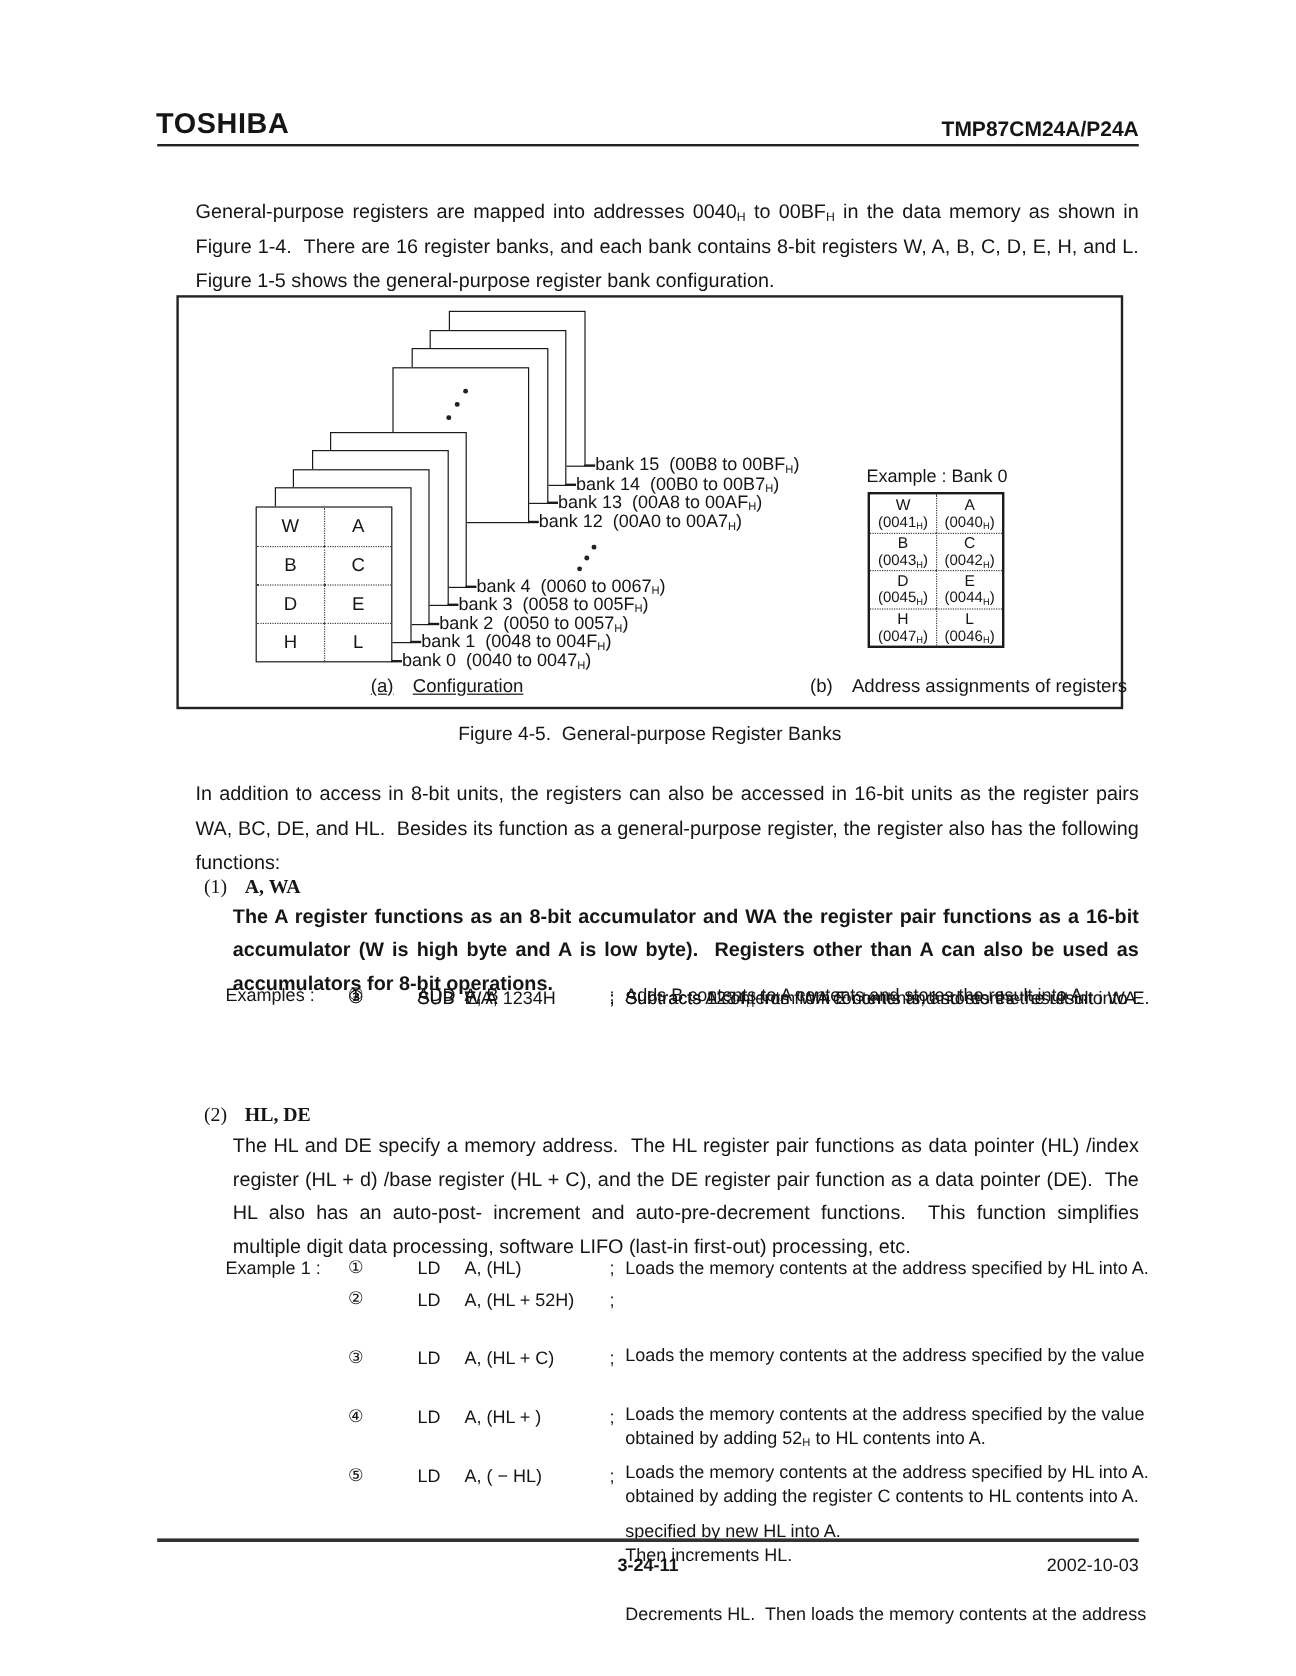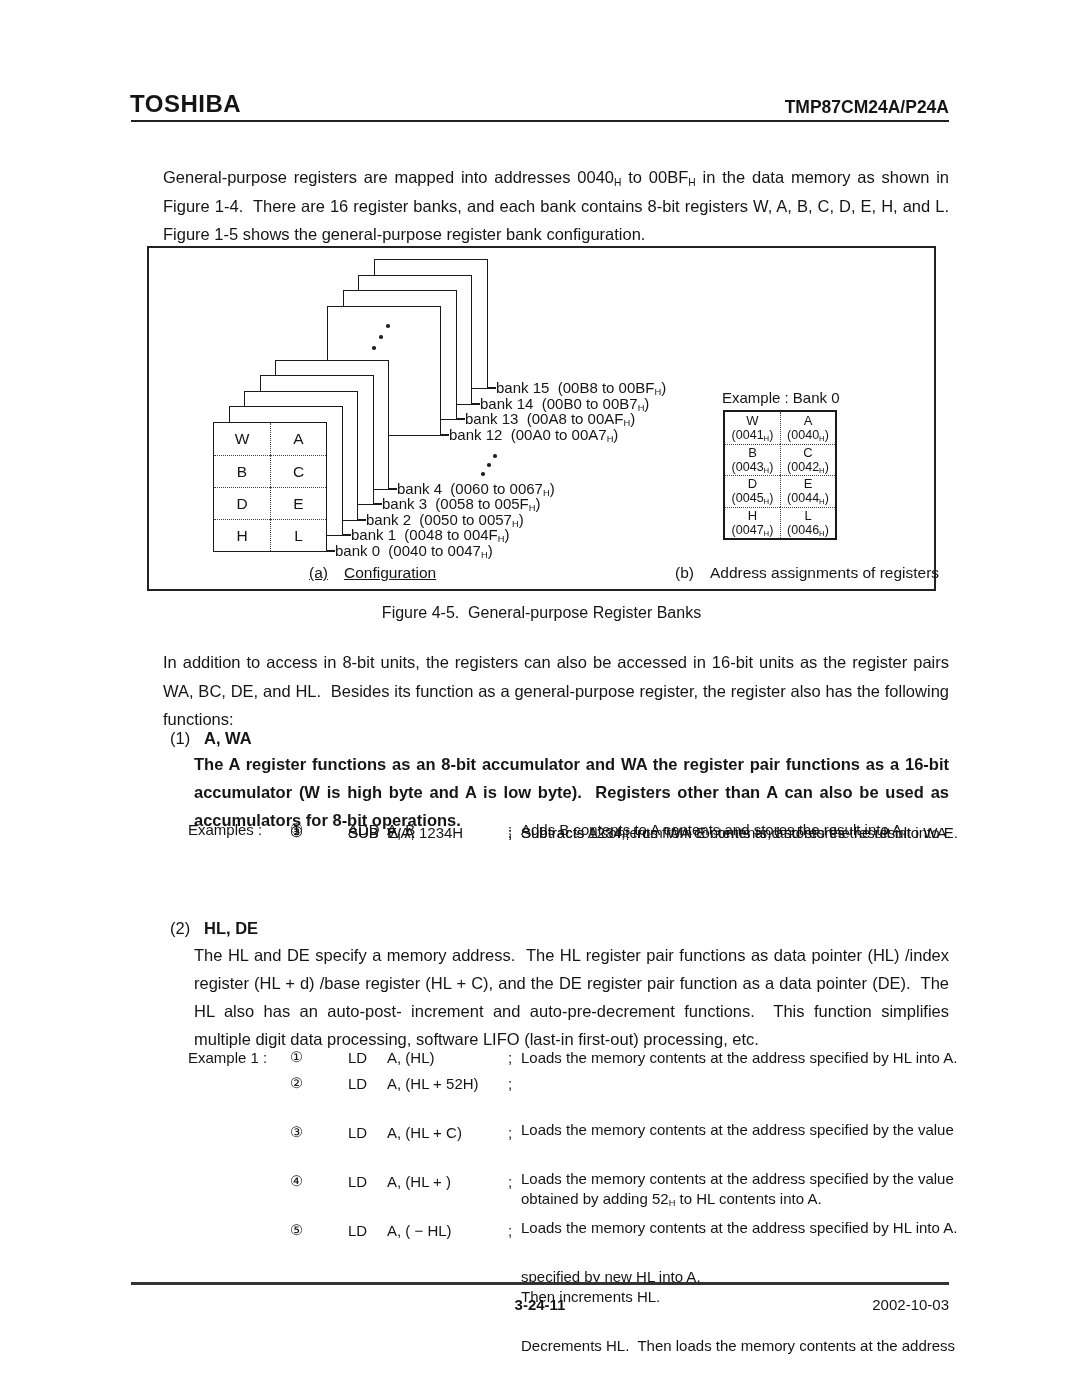--- a/index.html
+++ b/index.html
@@ -13,21 +13,21 @@
   .hdr-brand{left:130px;top:90px;font-size:24px;font-weight:bold;letter-spacing:.5px;}
   .hdr-part{right:131px;top:97px;font-size:17.5px;font-weight:bold;}
   .hdr-rule{left:131px;top:120px;width:818px;height:2px;background:#222;}
   
   .sec-heading{left:131px;top:138px;font-size:19.5px;font-weight:bold;white-space:pre;}
   .sec-num{display:inline-block;min-width:49px;}
   
   .para{font-size:16.5px;line-height:28.5px;text-align:justify;white-space:pre-wrap;}
   .intro{left:163px;top:163px;width:786px;}
   .p16{left:163px;top:648px;width:786px;}
-  .sub-head{font-size:16.5px;white-space:pre;}
+  .sub-head{font-size:16.5px;white-space:pre;font-family:Liberation Serif, serif;}
   .sub-head .sub-num{display:inline-block;min-width:34px;}
   .sub-head .sub-title{font-weight:bold;}
   .s1head{left:170px;top:729px;}
   .s2head{left:170px;top:919px;}
   .sub-body{line-height:28px;}
   .s1body{left:194px;top:750px;width:755px;font-weight:bold;}
   .s2body{left:194px;top:941px;width:755px;}
   sub{font-size:62%;vertical-align:-0.25em;line-height:0;}
   
   .figure-box{left:147px;top:246px;width:789px;height:345px;border:2px solid #222;box-sizing:border-box;}
@@ -224,20 +224,21 @@
         <div class="cline">obtained by adding 52<sub>H</sub> to HL contents into A.</div>
       </div>
     </div>
     <div class="ex-row" style="height:46px">
       <span class="col-num">③</span>
       <span class="col-op">LD</span>
       <span class="col-operand">A, (HL + C)</span>
       <span class="col-semi">;</span>
       <div class="col-comment">
         <div class="cline">Loads the memory contents at the address specified by the value</div>
+        <div class="cline">obtained by adding the register C contents to HL contents into A.</div>
       </div>
     </div>
     <div class="ex-row" style="height:46px">
       <span class="col-num">④</span>
       <span class="col-op">LD</span>
       <span class="col-operand">A, (HL + )</span>
       <span class="col-semi">;</span>
       <div class="col-comment">
         <div class="cline">Loads the memory contents at the address specified by HL into A.</div>
         <div class="cline">Then increments HL.</div>

